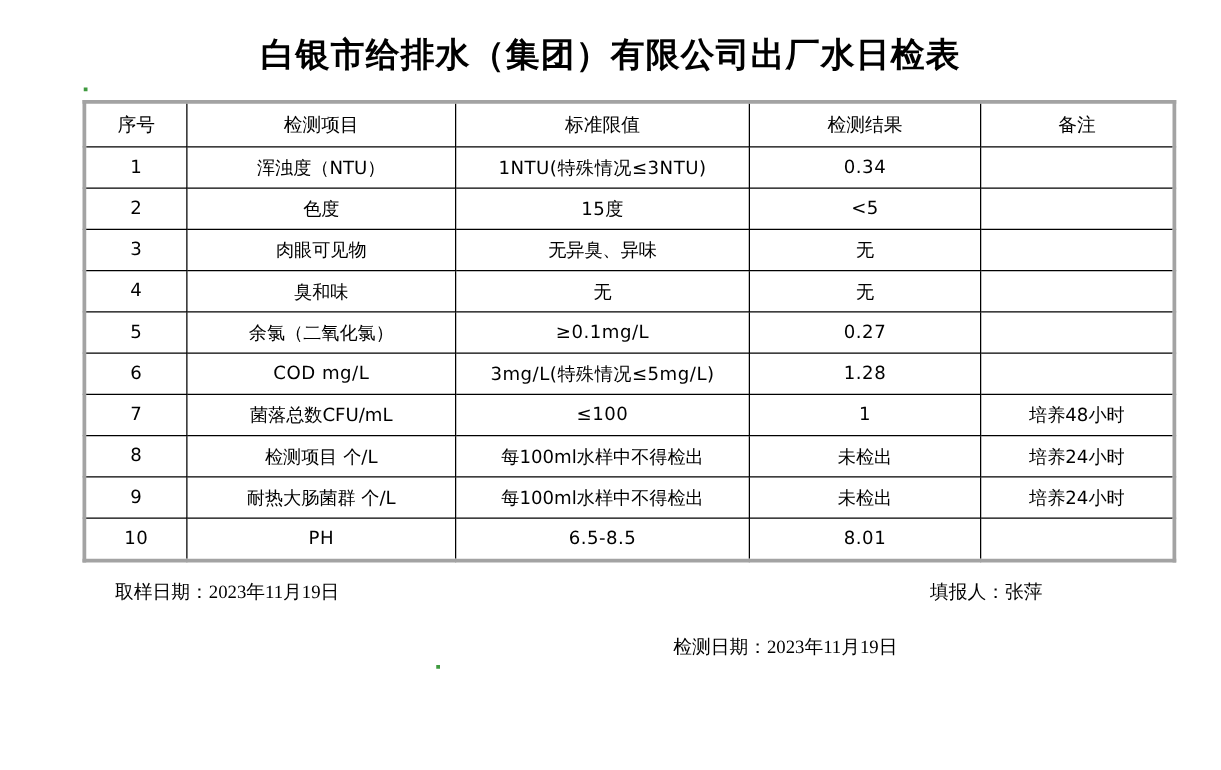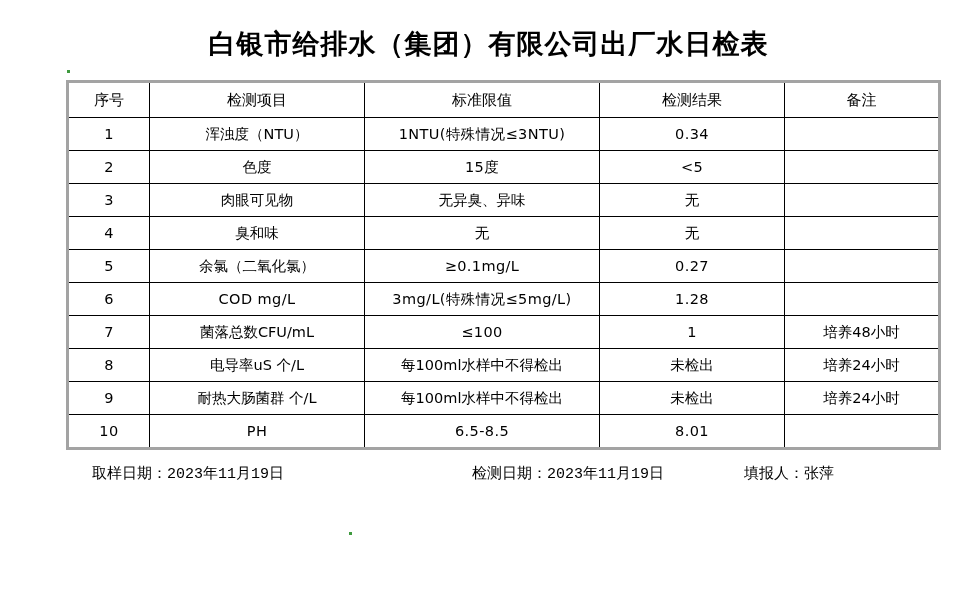--- a/index.html
+++ b/index.html
@@ -62,24 +62,24 @@
   .num-cell {
     font-family: "Liberation Serif", "DejaVu Serif", serif;
     letter-spacing: 0.4px;
   }
   .footer {
     display: flex;
     padding: 0 66px;
     box-sizing: border-box;
     margin-top: 14px;
     font-size: 15px;
-    font-family: Liberation Mono, monospace;
+    font-family: Liberation Serif, serif;
   }
   .footer .f1 { width: 300px; text-align: left; padding-left: 26px; }
-  .footer .f2 { width: 300px; text-align: center; padding-left: 26px;}
+  .footer .f2 { width: 300px; text-align: right; padding-left: 26px; margin-top: 44px;}
   .footer .f3 { flex: 1; text-align: left; padding-left: 26px;}
   .green-mark {
     position: absolute;
     width: 3px;
     height: 3px;
     background: #3f9a3f;
   }
 </style>
 </head>
 <body>
@@ -144,21 +144,21 @@
         </tr>
         <tr>
           <td class="num-cell">7</td>
           <td>菌落总数CFU/mL</td>
           <td class="num-cell">≤100</td>
           <td class="num-cell">1</td>
           <td>培养48小时</td>
         </tr>
         <tr>
           <td class="num-cell">8</td>
-          <td>电导率uS 个/L</td>
+          <td>检测项目 个/L</td>
           <td>每100ml水样中不得检出</td>
           <td>未检出</td>
           <td>培养24小时</td>
         </tr>
         <tr>
           <td class="num-cell">9</td>
           <td>耐热大肠菌群 个/L</td>
           <td>每100ml水样中不得检出</td>
           <td>未检出</td>
           <td>培养24小时</td>

